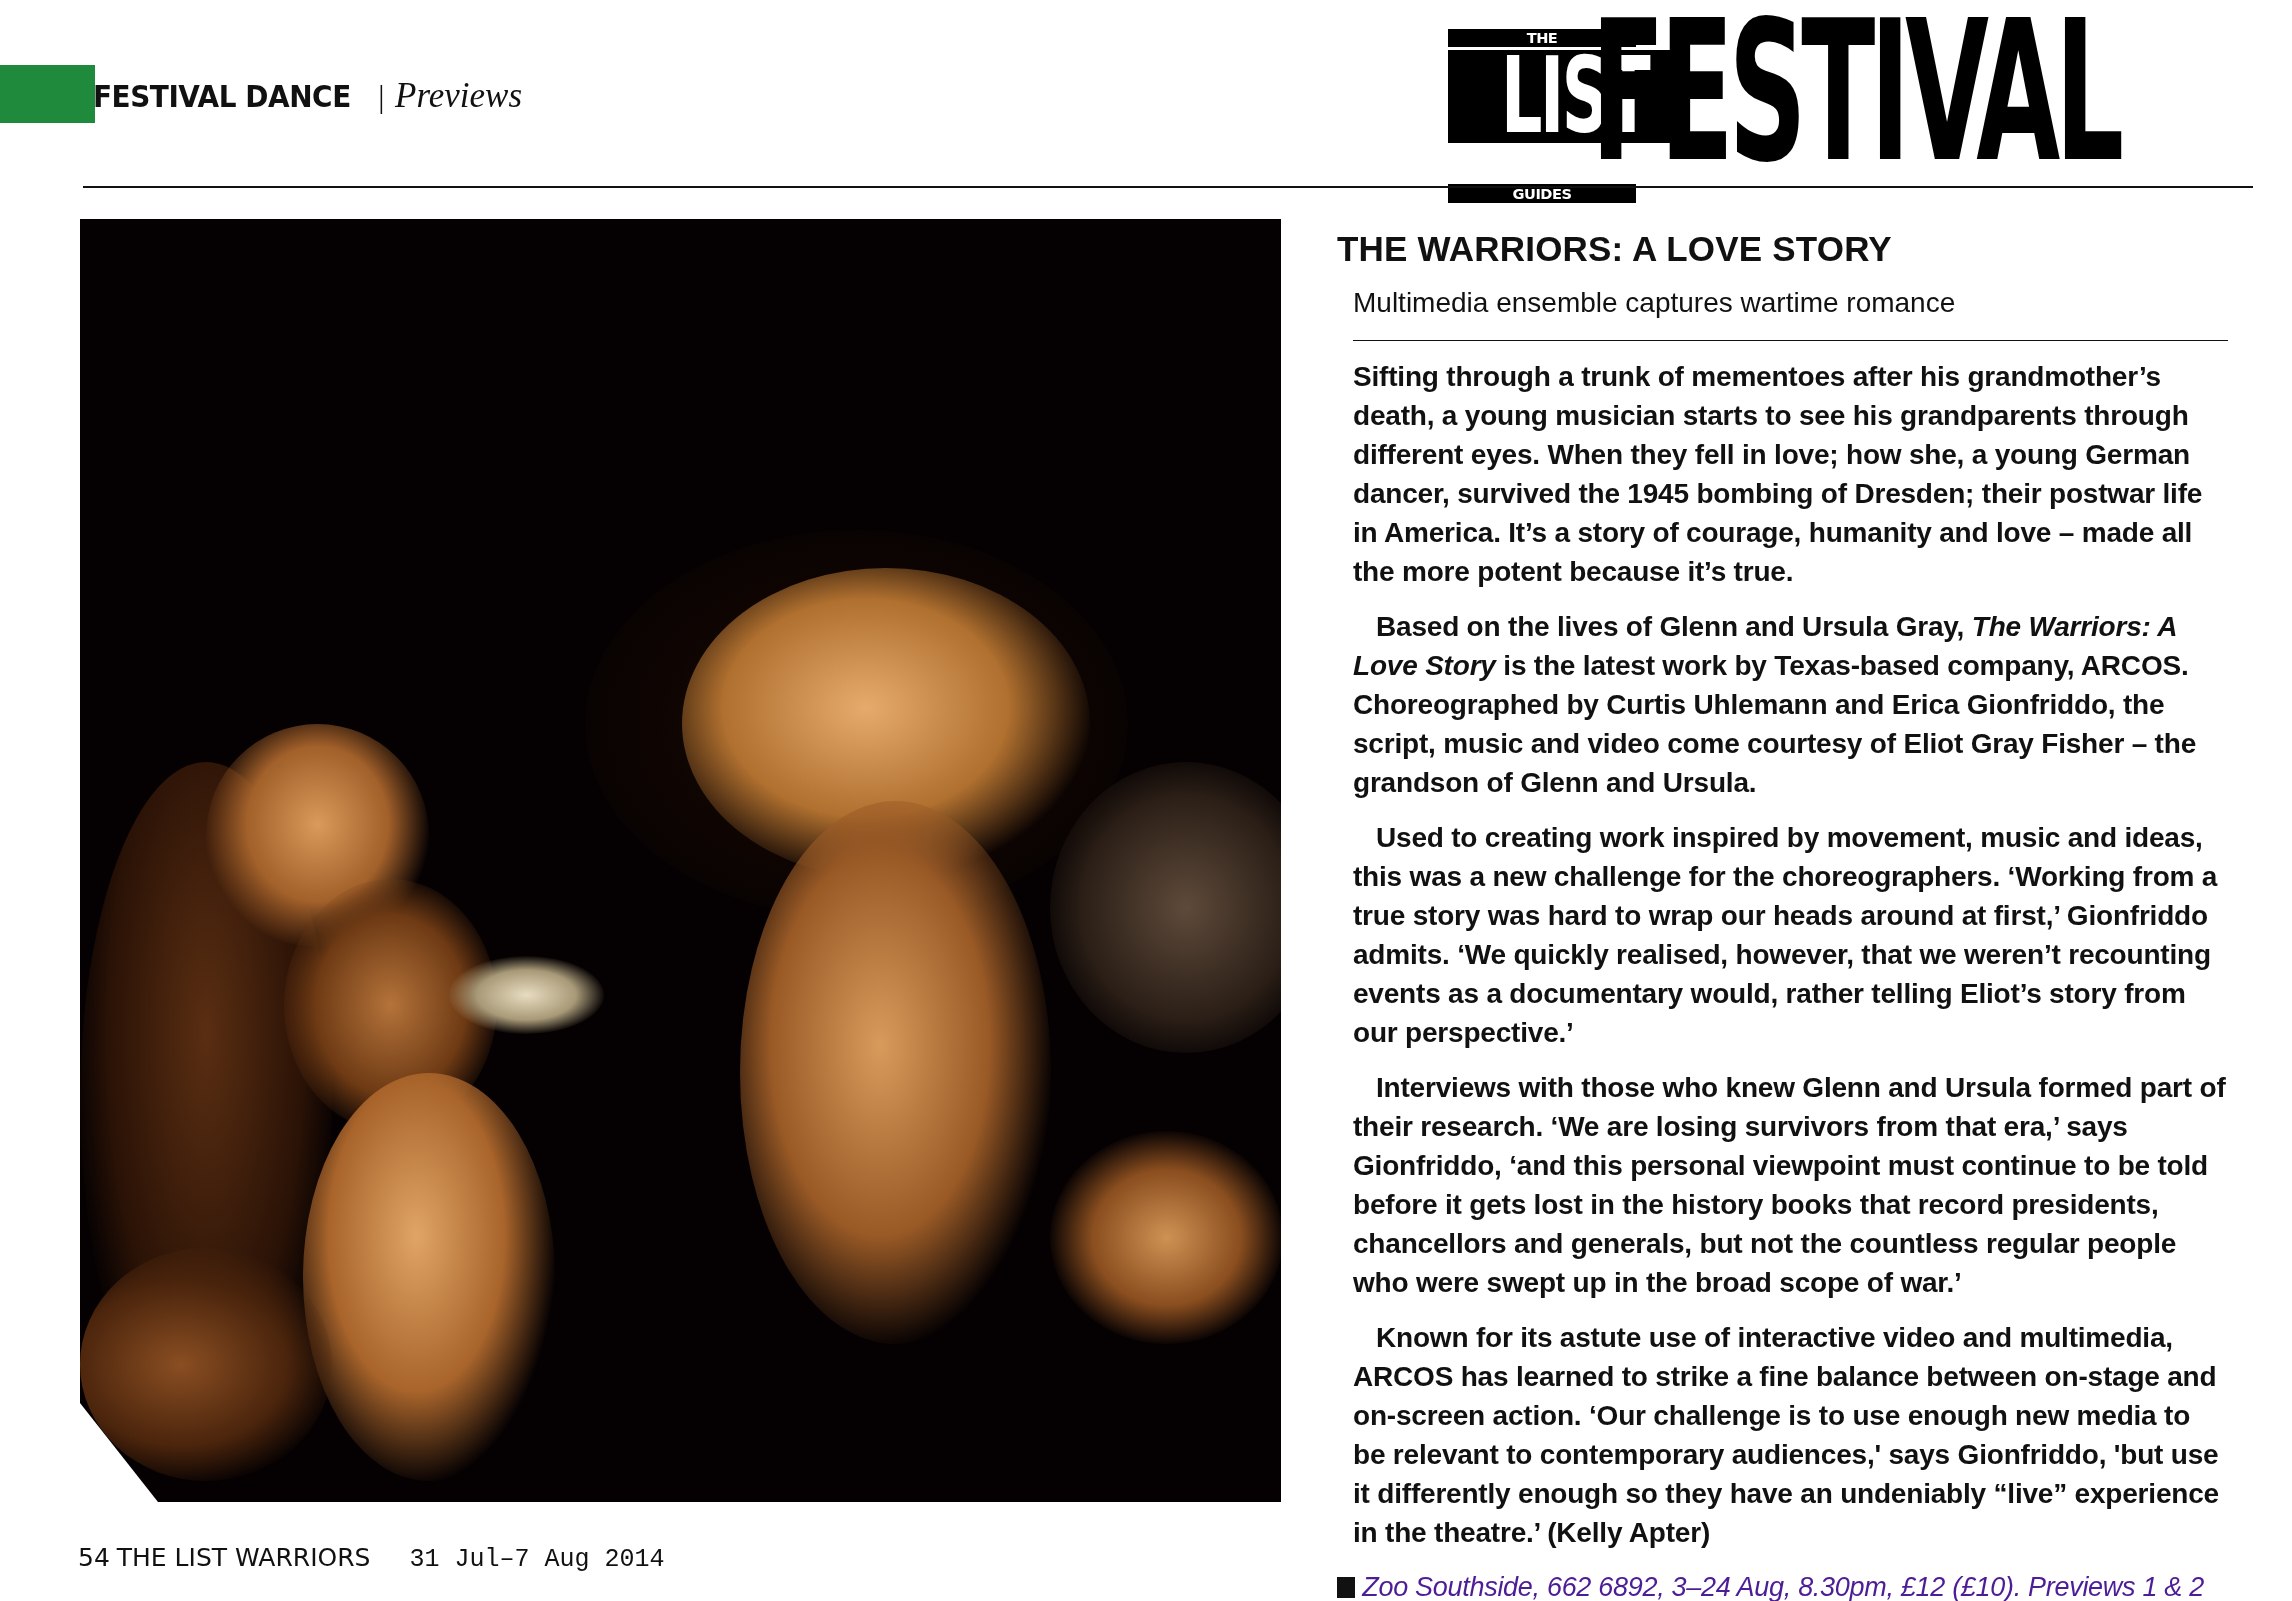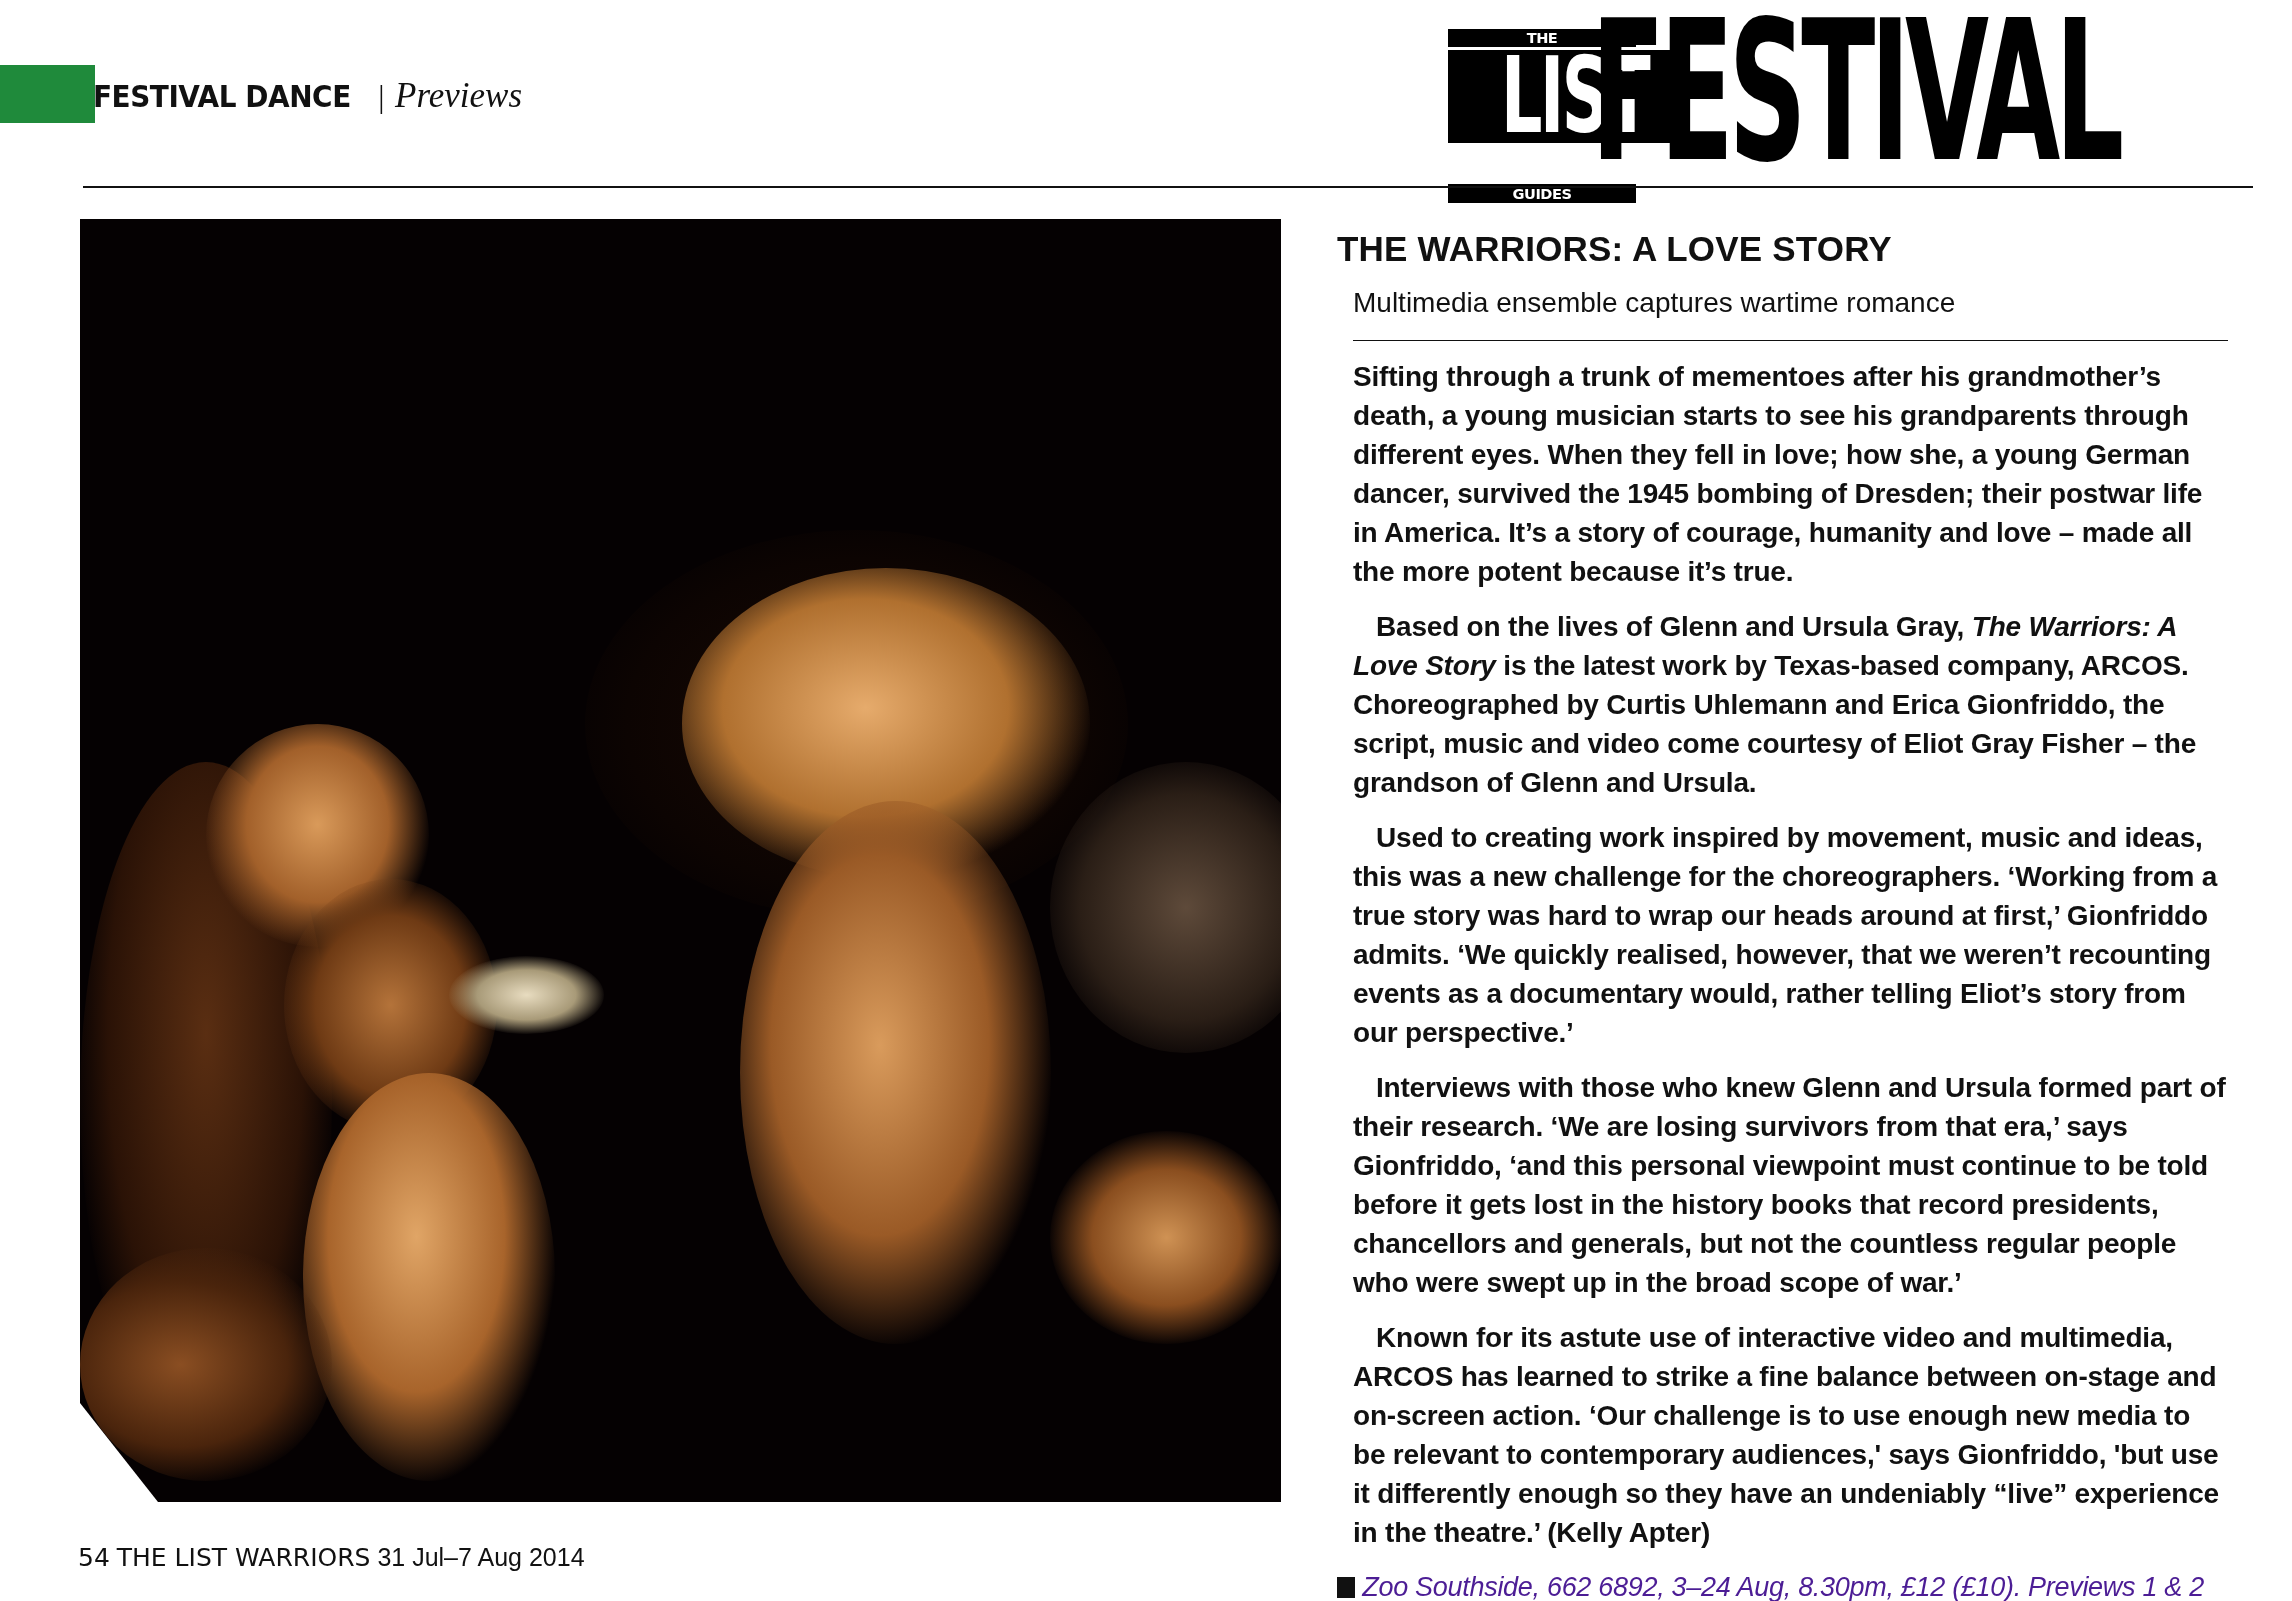--- a/index.html
+++ b/index.html
@@ -108,21 +108,21 @@
     .listing .bullet {
       display: inline-block; width: 17.5px; height: 21.3px; background: #111;
       margin-right: 7.8px; vertical-align: -1.9px;
     }
 
     .folio {
       position: absolute; left: 78px; top: 1541px;
       font-size: 25px; line-height: 33px; white-space: nowrap;
     }
     .folio .bold { font-family: "DejaVu Sans", sans-serif; font-weight: normal; }
-    .folio .date { font-family: Liberation Sans, sans-serif; }
+    .folio .date { font-family: Liberation Mono, monospace; margin-left: 32px; }
   </style>
 </head>
 <body>
 
 <div class="section-tab"></div>
 <div class="section-label">
   <span class="kicker">FESTIVAL DANCE</span>
   <span class="sep">|</span>
   <span class="sub">Previews</span>
 </div>

